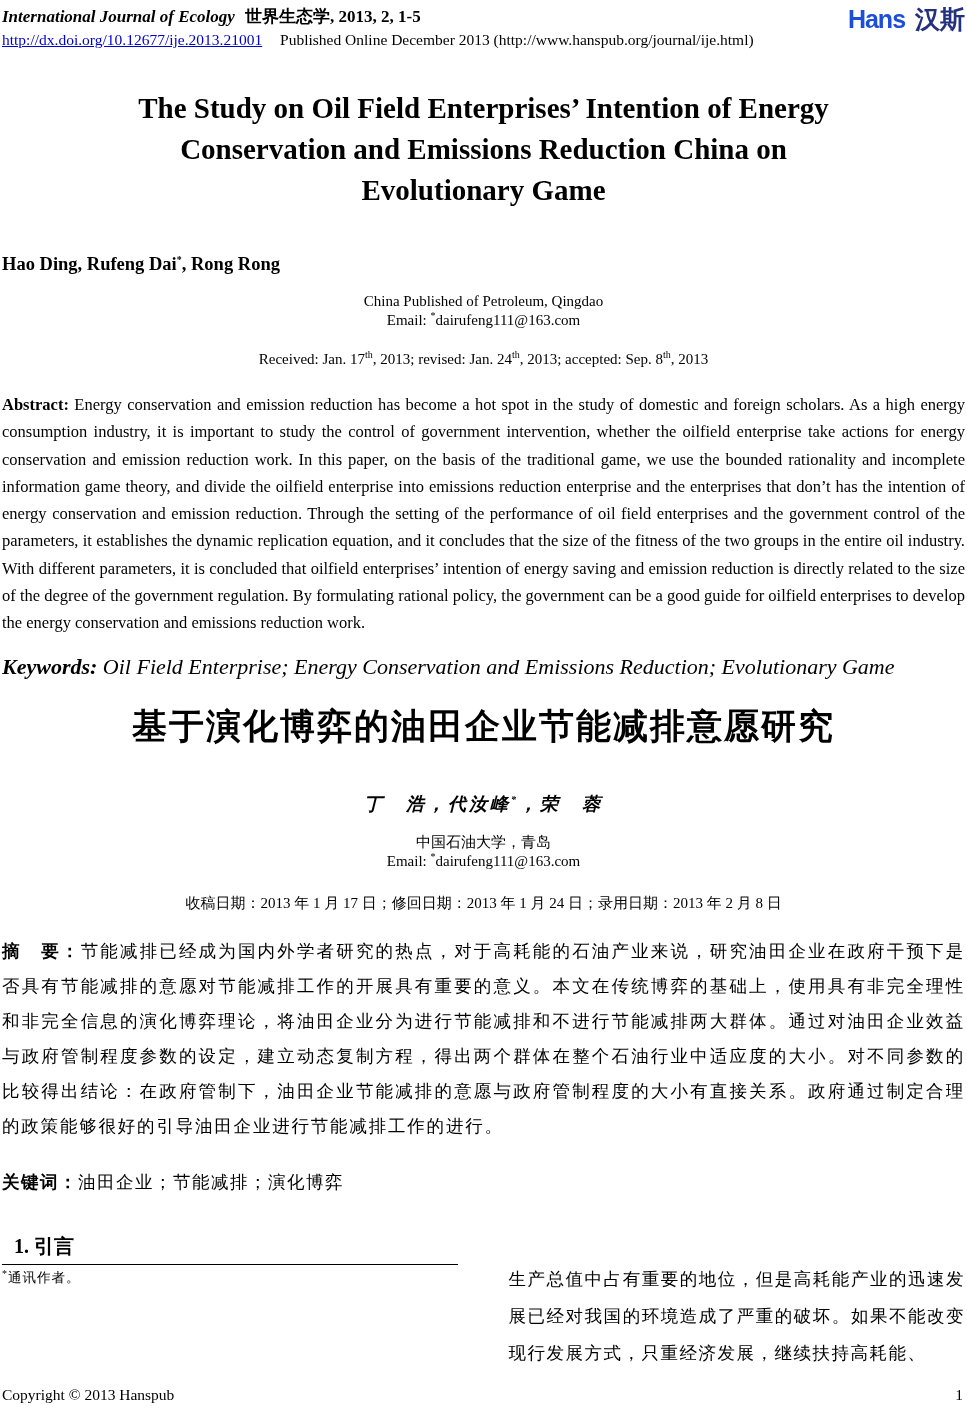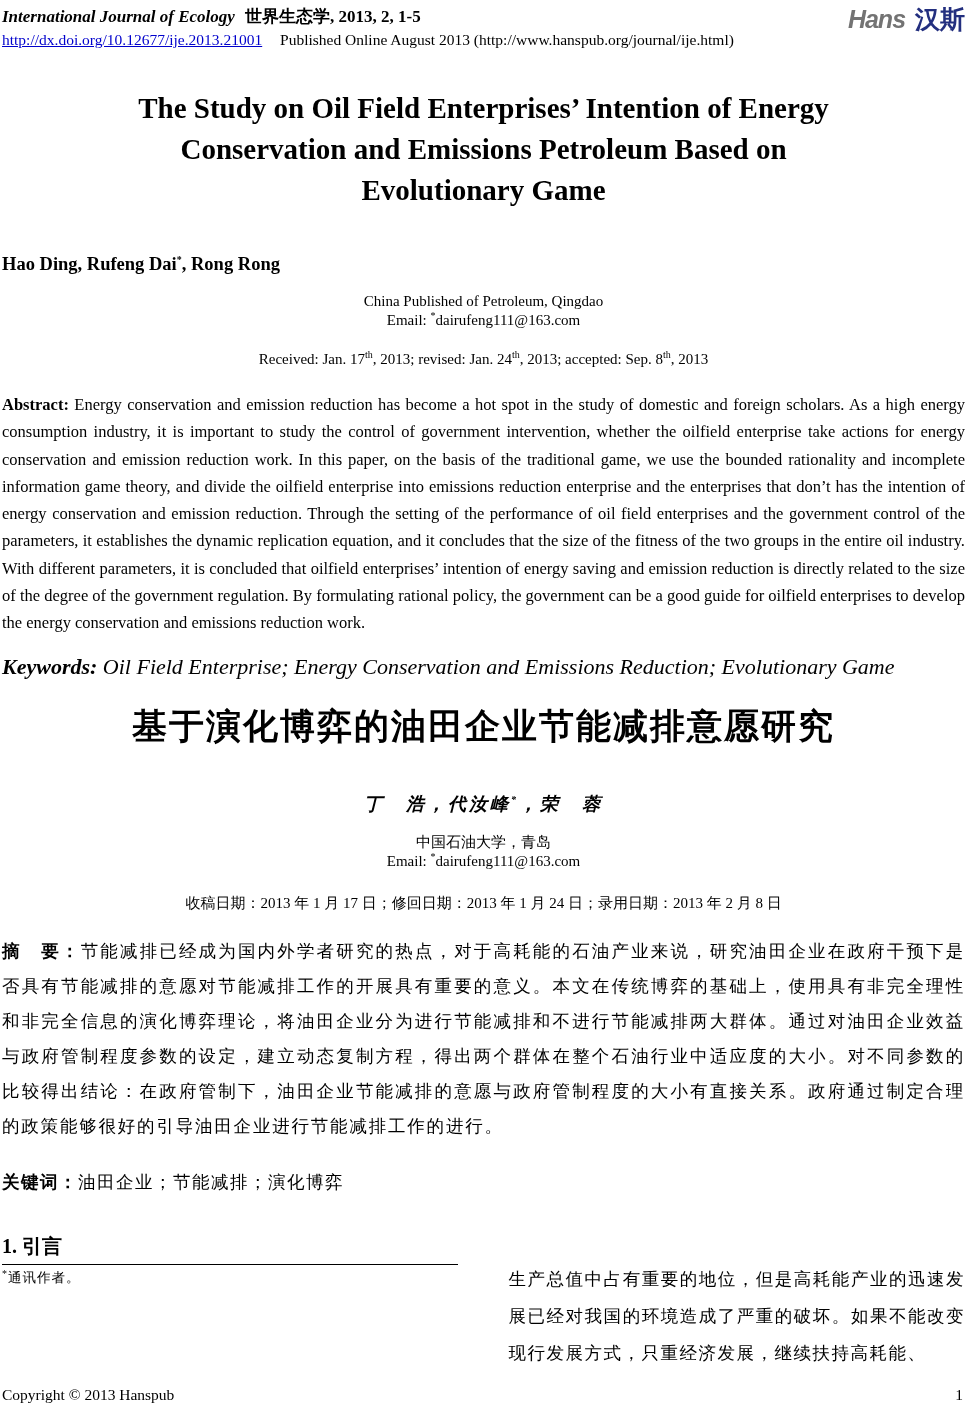--- a/index.html
+++ b/index.html
@@ -22,21 +22,21 @@
   .journal-cn { font-weight: bold; margin-left: 6px; }
   .hdr-line2 { font-size: 15.5px; line-height: 20px; margin-top: 3px; }
   .doi-link { color: #0000cc; text-decoration: underline; cursor: pointer; }
   .published { color: #000; margin-left: 14px; }
   .logo {
     position: absolute; top: 0; right: 0;
     font-family: "Liberation Sans", sans-serif;
     font-size: 25px; font-weight: bold; line-height: 26px;
     white-space: nowrap;
   }
-  .logo-latin { color: #737373; font-style: italic; letter-spacing: -1px; }
+  .logo-latin { color: #1d4ed8; letter-spacing: -1px; }
   .logo-cn { color: #232f7f; margin-left: 3px; }
 
   
   .title-en {
     margin: 38px auto 0 auto;
     text-align: center;
     font-size: 29px;
     font-weight: bold;
     line-height: 41px;
   }
@@ -106,21 +106,21 @@
   .columns {
     display: flex;
     gap: 50px;
     margin-top: 38px;
   }
   .col { width: 457px; box-sizing: border-box; }
   .sec-heading {
     font-size: 20px;
     font-weight: bold;
     line-height: 24px;
-    margin: 2px 0 0 0;
+    margin: 2px 0 0 12px;
   }
   .intro-para {
     margin-top: 17px;
     font-size: 17.5px;
     letter-spacing: 1.5px;
     line-height: 37px;
     text-align: justify;
     text-indent: 2em;
   }
   .col-right { padding-top: 12px; }
@@ -154,31 +154,31 @@
 
 <div class="page">
 
   <div class="hdr">
     <div class="hdr-line1">
       <span class="journal-name">International Journal of Ecology</span>
       <span class="journal-cn">世界生态学, 2013, 2, 1-5</span>
     </div>
     <div class="hdr-line2">
       <span class="doi-link">http://dx.doi.org/10.12677/ije.2013.21001</span>
-      <span class="published">Published Online August 2013 (http://www.hanspub.org/journal/ije.html)</span>
+      <span class="published">Published Online December 2013 (http://www.hanspub.org/journal/ije.html)</span>
     </div>
     <div class="logo">
       <span class="logo-latin">Hans</span>
       <span class="logo-cn">汉斯</span>
     </div>
   </div>
 
   <div class="title-en">
     <div>The Study on Oil Field Enterprises’ Intention of Energy</div>
-    <div>Conservation and Emissions Petroleum Based on</div>
+    <div>Conservation and Emissions Reduction China on</div>
     <div>Evolutionary Game</div>
   </div>
 
   <div class="authors-en">
     <span>Hao Ding, Rufeng Dai</span><sup>*</sup><span>, Rong Rong</span>
   </div>
 
   <div class="affil-block">
     <div class="center-line">China Published of Petroleum, Qingdao</div>
     <div class="center-line">

